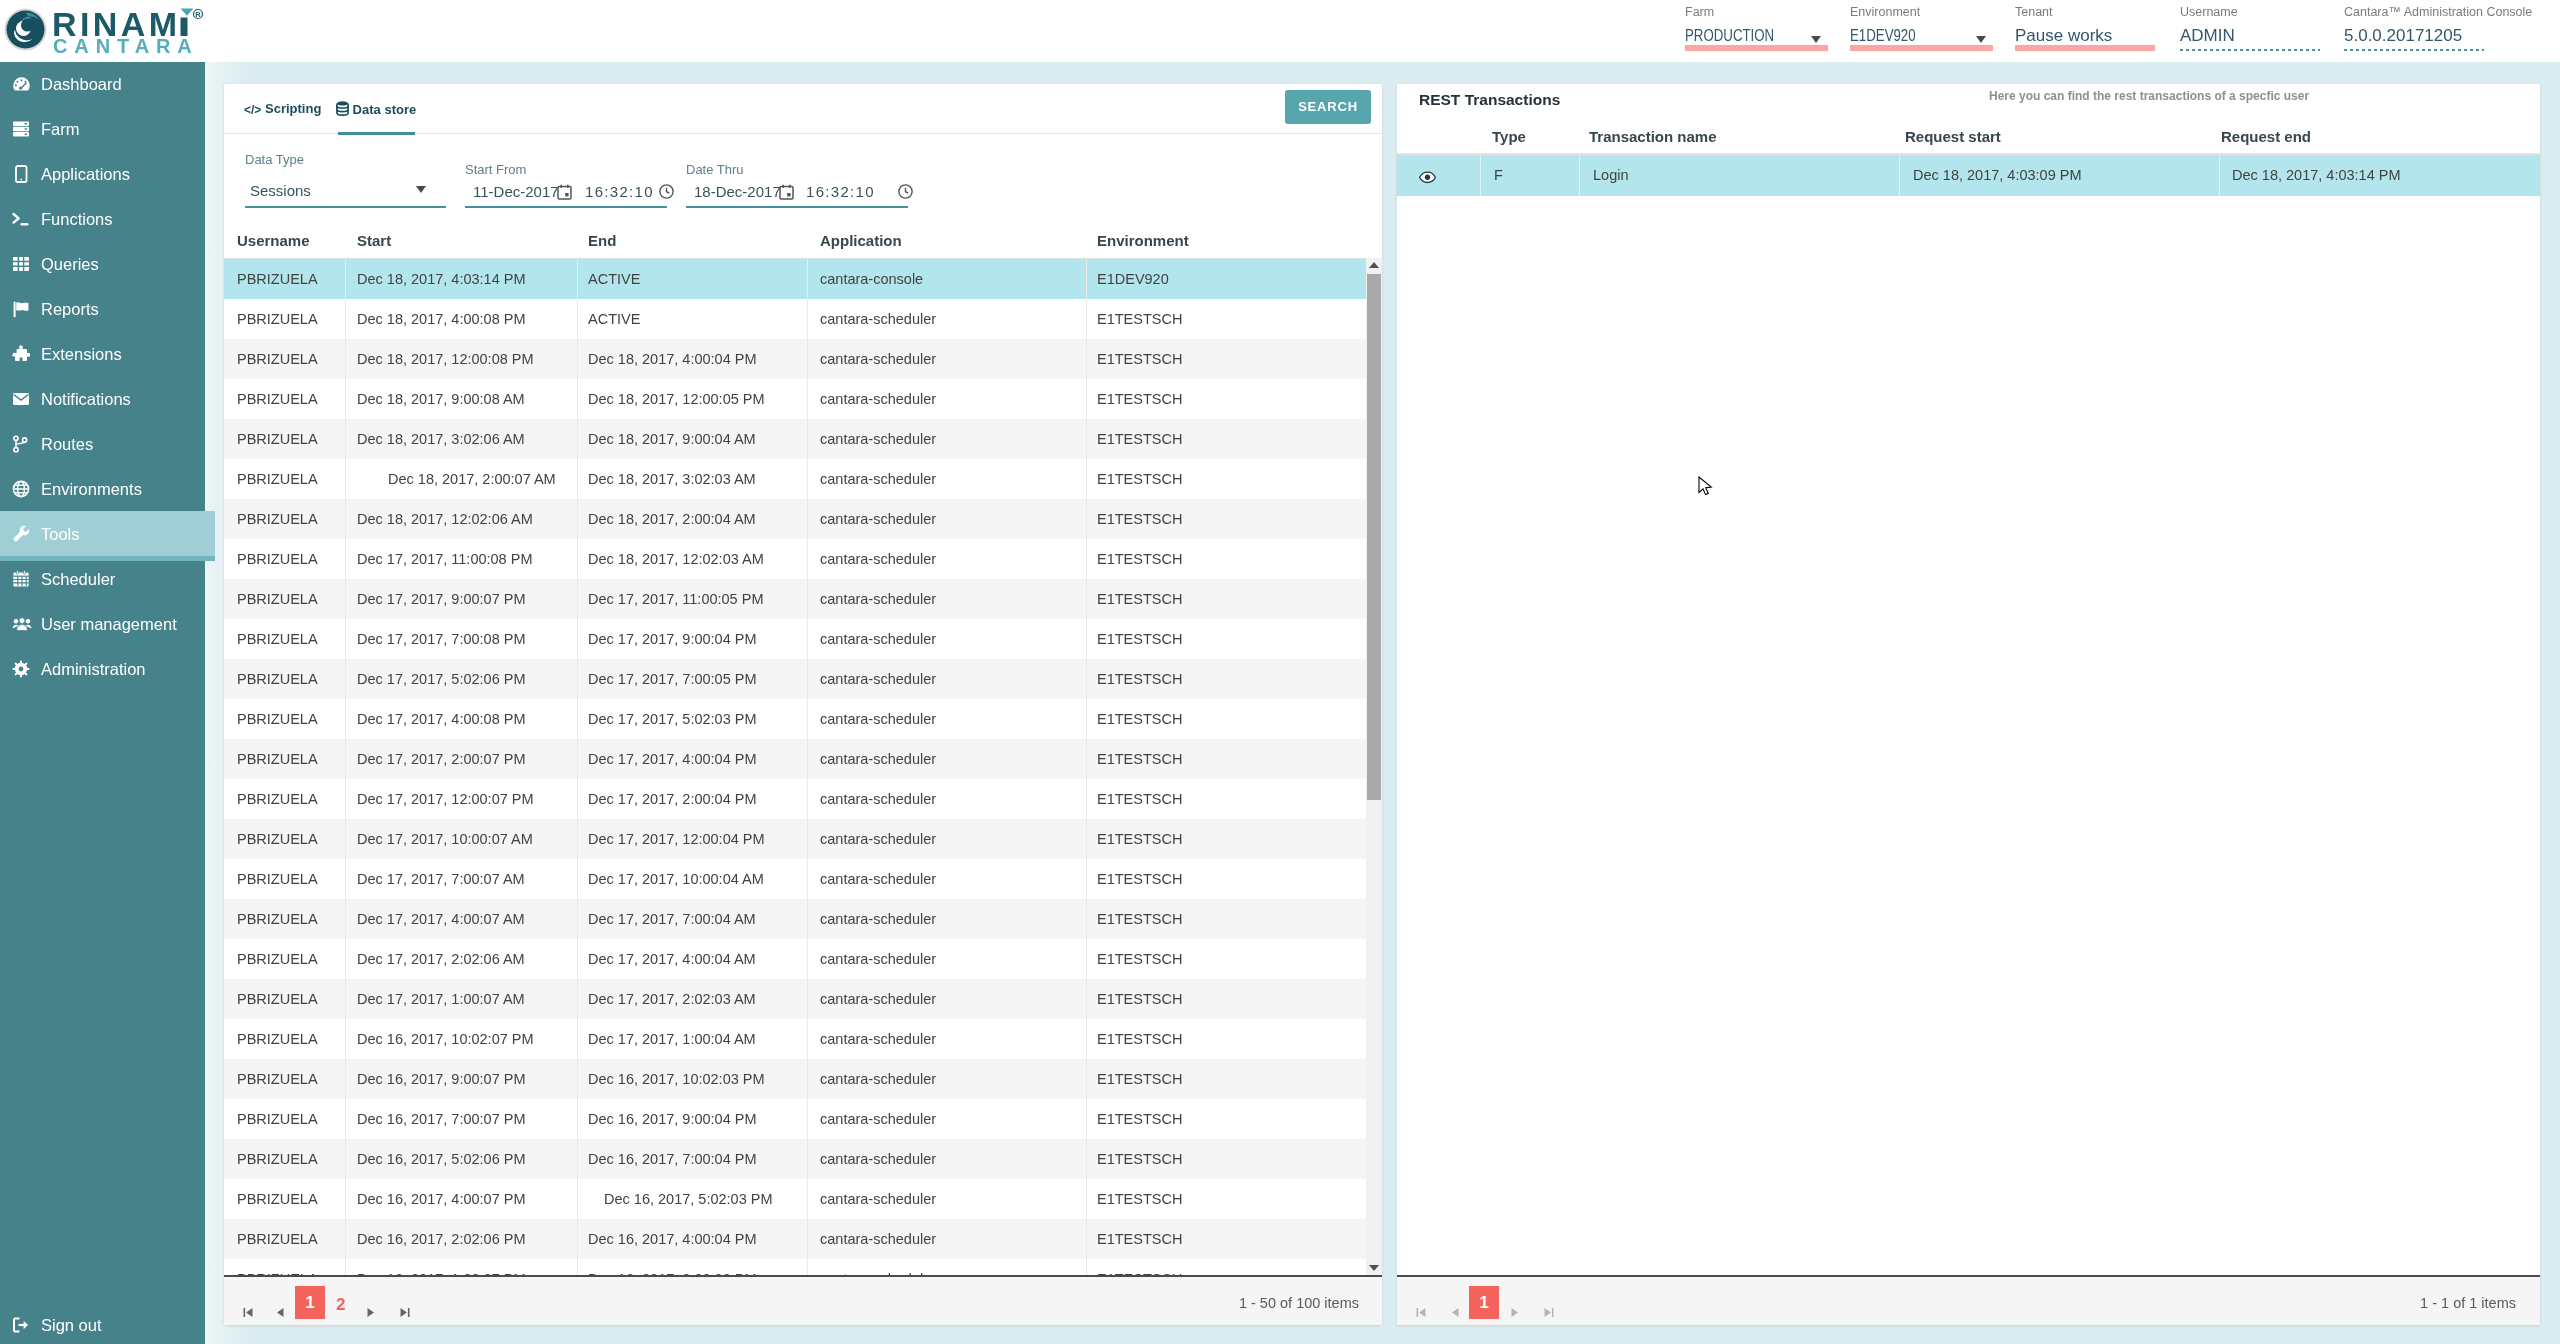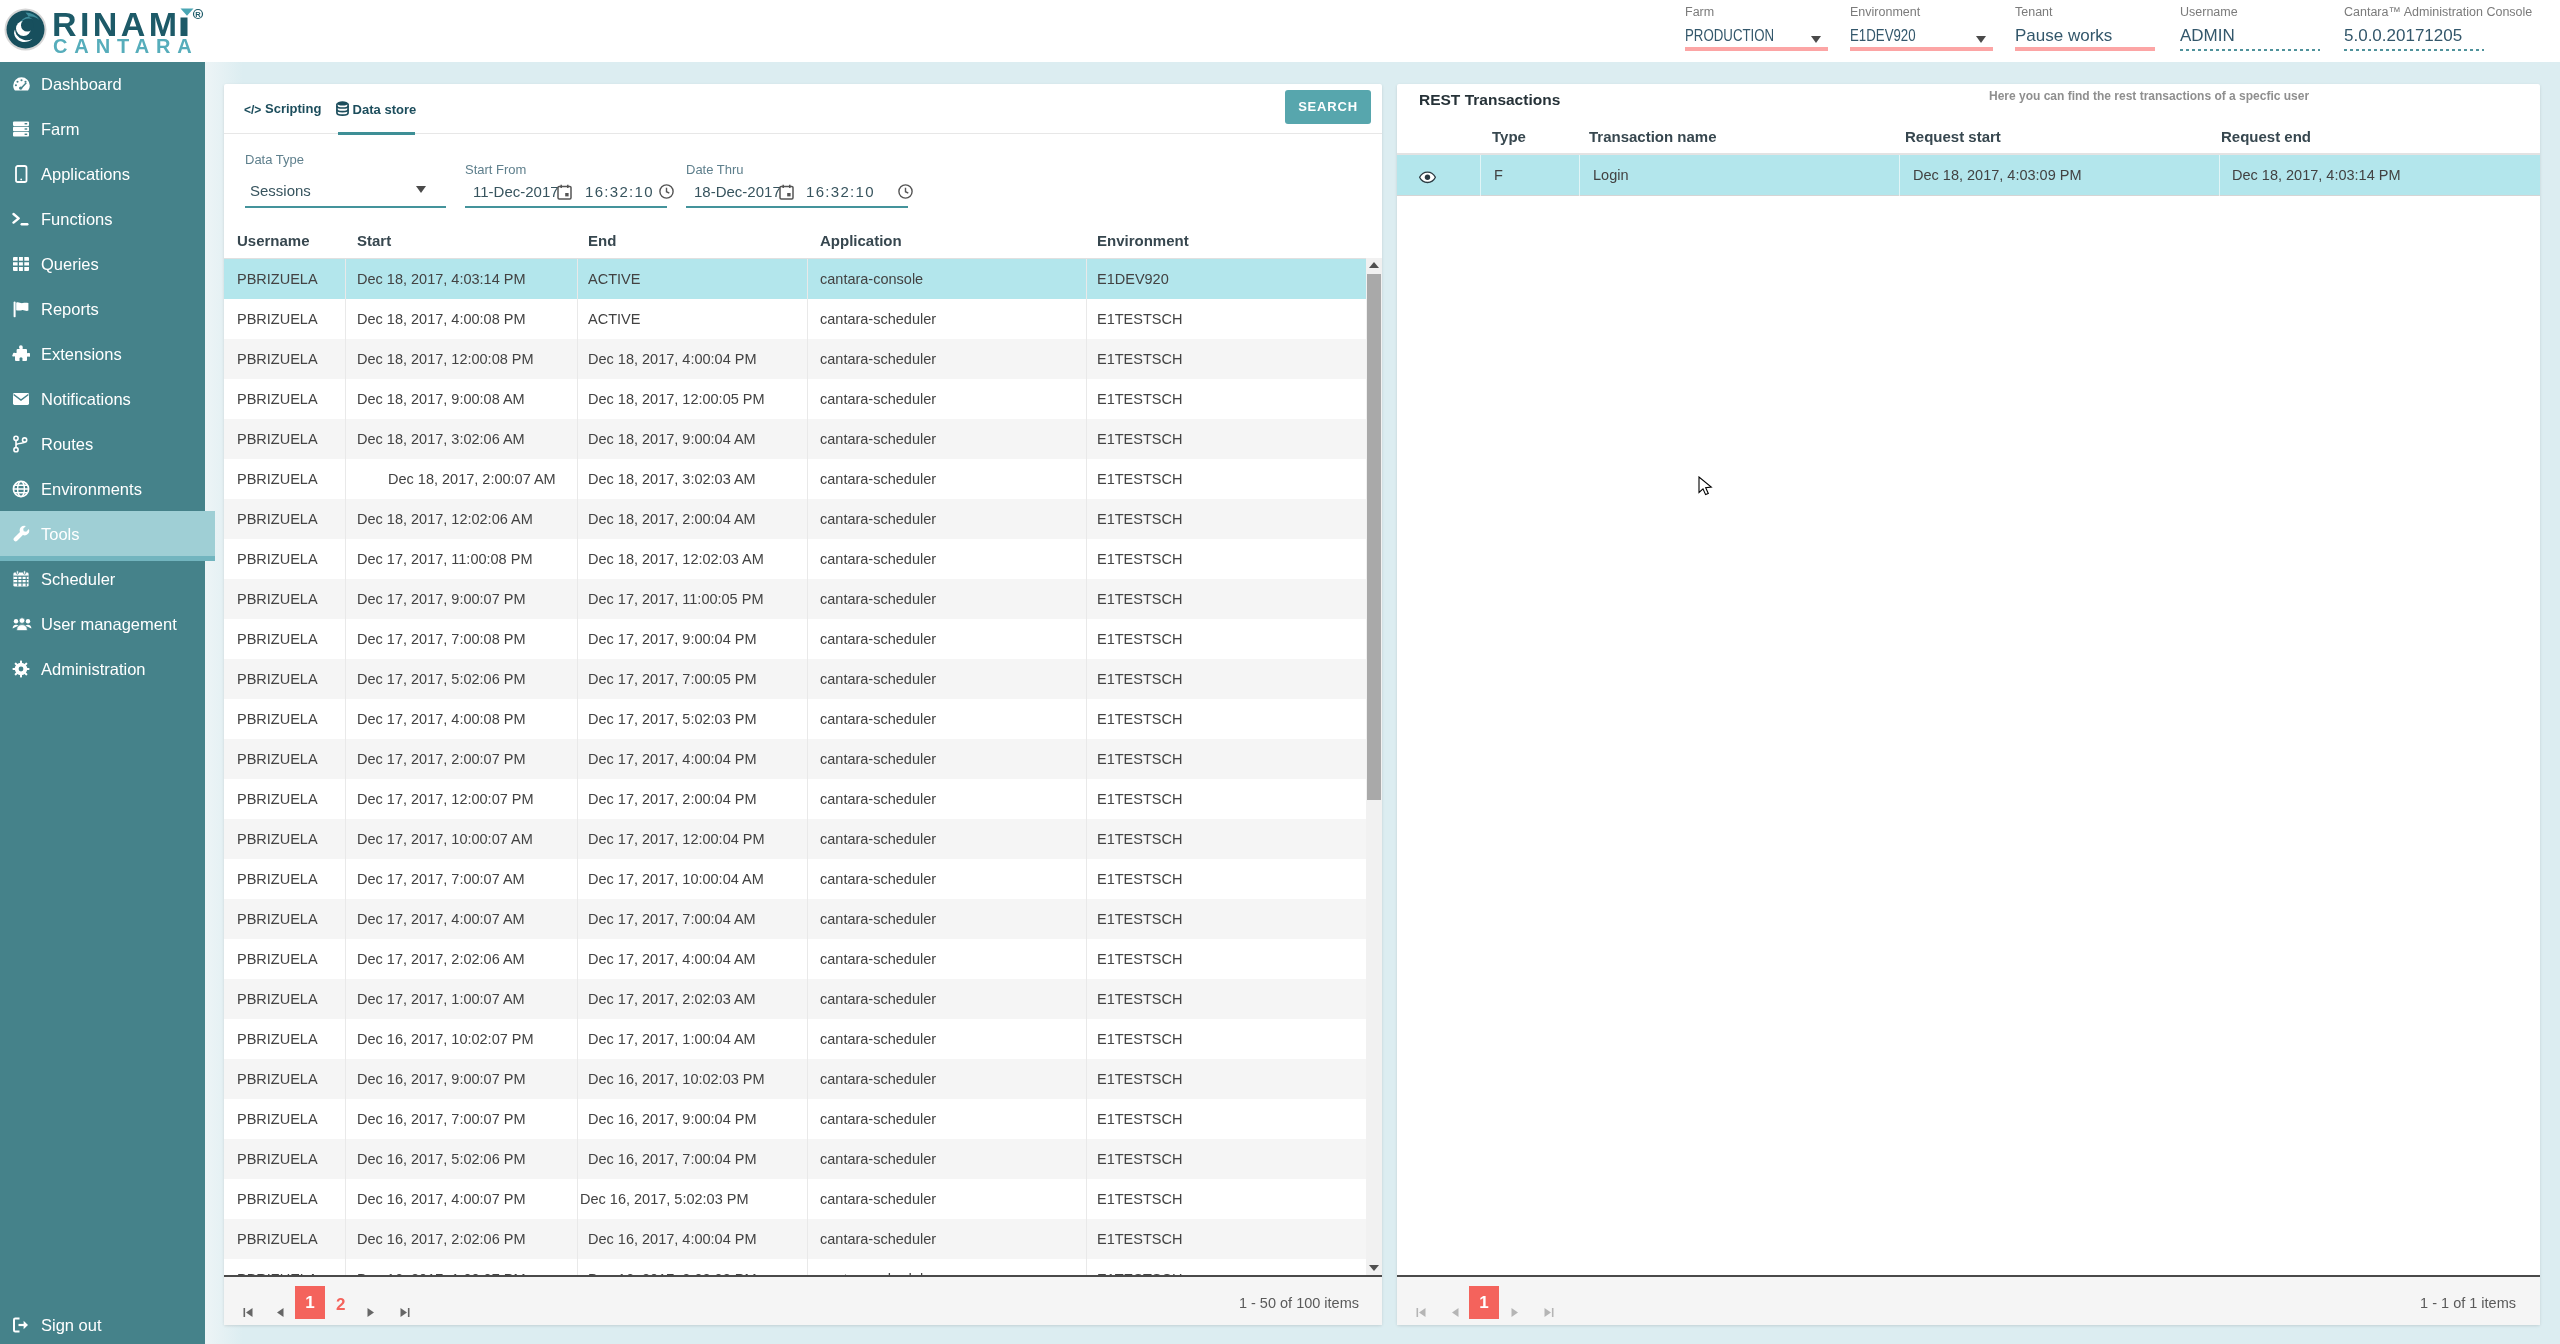--- a/index.html
+++ b/index.html
@@ -6,21 +6,21 @@
   html,body { width:2560px; height:1344px; overflow:hidden; }
   body { position:relative; background:#dcedf1; font-family:"Liberation Sans", sans-serif; }
   .abs { position:absolute; }
 
   
   .topbar { position:absolute; left:0; top:0; width:2560px; height:62px; background:#fff; }
   .hfield { position:absolute; top:5px; }
   .hfield .lbl { font-size:12.5px; color:#7b7b7b; display:block; white-space:nowrap; }
   .hfield .val { display:block; position:relative; font-size:17px; color:#33576b; margin-top:6px; height:26px; line-height:22px; white-space:nowrap; }
   .hfield .val.cond span { display:inline-block; transform:scaleX(0.78); transform-origin:0 50%; }
-  .u-solid { border-bottom:4px solid #fca5a5; }
+  .u-solid { border-bottom:6px solid #fca5a5; }
   .u-dash { position:relative; } .u-dash::after { content:""; position:absolute; left:0; right:0; bottom:0; height:2px; background:repeating-linear-gradient(to right,#4f929b 0 3px,transparent 3px 6px); }
   .caret { position:absolute; right:7px; top:31px; width:0; height:0; border-left:5px solid transparent; border-right:5px solid transparent; border-top:7px solid #4a4a4a; }
 
   
   .side { position:absolute; left:0; top:62px; width:205px; height:1282px; background:#45828a; }
   .mitem { position:absolute; left:0; width:205px; height:45px; color:#fff; font-size:16.5px; }
   .mitem .txt { position:absolute; left:41px; top:50%; transform:translateY(-50%); white-space:nowrap; }
   .mitem svg { position:absolute; left:12px; top:50%; transform:translateY(-50%); }
   .mitem.sel { width:215px; background:#9fcfd5; }
   .mitem.sel::after { content:""; position:absolute; left:0; top:45px; width:215px; height:5px; background:#72b5bf; }
@@ -459,21 +459,21 @@
     <div class="trow alt">
         <span class="cell" style="left:13px;">PBRIZUELA</span>
         <span class="cell" style="left:133px;">Dec 16, 2017, 5:02:06 PM</span>
         <span class="cell" style="left:364px;">Dec 16, 2017, 7:00:04 PM</span>
         <span class="cell" style="left:596px;">cantara-scheduler</span>
         <span class="cell" style="left:873px;">E1TESTSCH</span>
       </div>
     <div class="trow">
         <span class="cell" style="left:13px;">PBRIZUELA</span>
         <span class="cell" style="left:133px;">Dec 16, 2017, 4:00:07 PM</span>
-        <span class="cell" style="left:356px;">Dec 16, 2017, 5:02:03 PM</span>
+        <span class="cell" style="left:380px;">Dec 16, 2017, 5:02:03 PM</span>
         <span class="cell" style="left:596px;">cantara-scheduler</span>
         <span class="cell" style="left:873px;">E1TESTSCH</span>
       </div>
     <div class="trow alt">
         <span class="cell" style="left:13px;">PBRIZUELA</span>
         <span class="cell" style="left:133px;">Dec 16, 2017, 2:02:06 PM</span>
         <span class="cell" style="left:364px;">Dec 16, 2017, 4:00:04 PM</span>
         <span class="cell" style="left:596px;">cantara-scheduler</span>
         <span class="cell" style="left:873px;">E1TESTSCH</span>
       </div>

